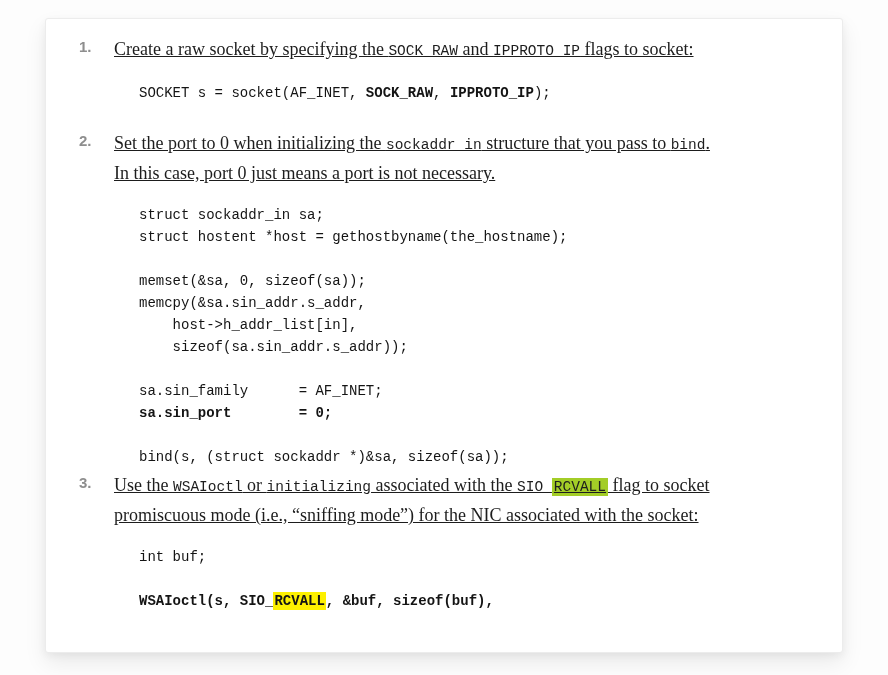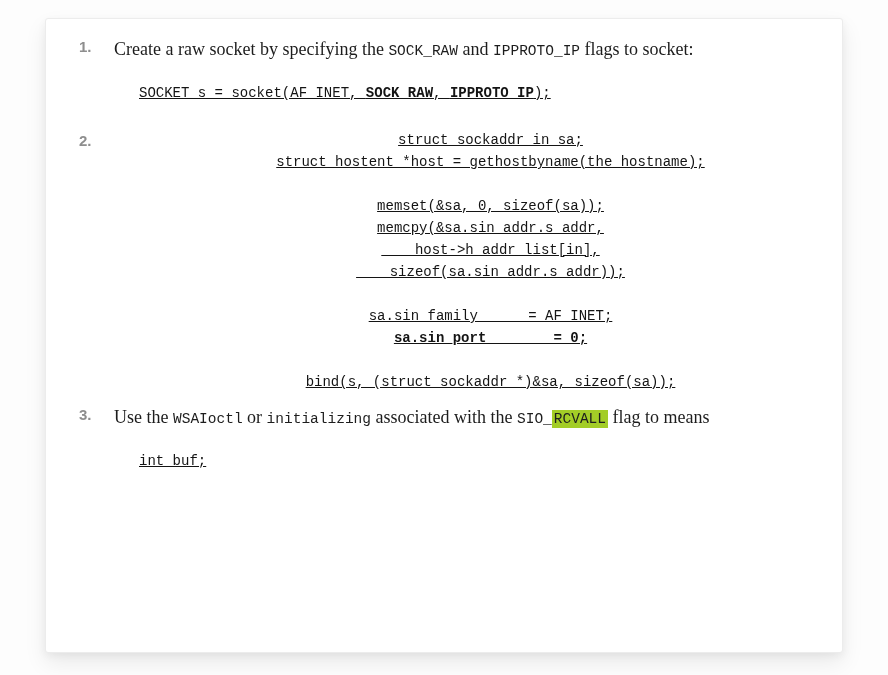--- a/index.html
+++ b/index.html
@@ -45,35 +45,35 @@
   }
   .step-text {
     margin: 0;
     font-size: 18px;
     line-height: 28px;
     color: #1d1d1d;
   }
   .tline {
     display: block;
     white-space: nowrap;
+    text-decoration: underline;
   }
   .step-text .mono {
     font-family: "Liberation Mono", monospace;
     font-size: 14.5px;
   }
   pre.code {
     margin: 17px 0 25px 25px;
     padding: 0;
     font-family: "Liberation Mono", monospace;
     font-size: 14px;
     color: #141414;
-    text-decoration: underline;
   }
   
-  .step:nth-child(2) pre.code { margin-bottom: 10px; text-align: center; }
+  .step:nth-child(2) pre.code { margin-bottom: 3px; }
   .step:nth-child(3) pre.code { margin-bottom: 0; }
   .cline {
     display: block;
     white-space: pre;
     line-height: 22px;
     min-height: 22px;
   }
   .b { font-weight: 700; }
   .hl-green {
     background: var(--highlight-green, #a3cd27);
@@ -92,24 +92,29 @@
   <li class="step">
     <span class="num">1.</span>
     <p class="step-text">
           <span class="tline"><span>Create a raw socket by specifying the </span><span class="mono">SOCK_RAW</span><span> and </span><span class="mono">IPPROTO_IP</span><span> flags to socket:</span></span>
         </p>
     <pre class="code"><span class="cline"><span>SOCKET s = socket(AF_INET, </span><span class="b">SOCK_RAW</span><span>, </span><span class="b">IPPROTO_IP</span><span>);</span></span></pre>
   </li>
 
   <li class="step">
     <span class="num">2.</span>
+    <p class="step-text">
+          <span class="tline"><span>Set the port to 0 when initializing the </span><span class="mono">sockaddr_in</span><span> structure that you pass to </span><span class="mono">bind</span><span>.</span></span>
+          <span class="tline"><span>In this case, port 0 just means a port is not necessary.</span></span>
+        </p>
     <pre class="code"><span class="cline"><span>struct sockaddr_in sa;</span></span><span class="cline"><span>struct hostent *host = gethostbyname(the_hostname);</span></span><span class="cline"><span></span></span><span class="cline"><span>memset(&amp;sa, 0, sizeof(sa));</span></span><span class="cline"><span>memcpy(&amp;sa.sin_addr.s_addr,</span></span><span class="cline"><span>    host-&gt;h_addr_list[in],</span></span><span class="cline"><span>    sizeof(sa.sin_addr.s_addr));</span></span><span class="cline"><span></span></span><span class="cline"><span>sa.sin_family      = AF_INET;</span></span><span class="cline"><span class="b">sa.sin_port        = 0;</span></span><span class="cline"><span></span></span><span class="cline"><span>bind(s, (struct sockaddr *)&amp;sa, sizeof(sa));</span></span></pre>
   </li>
 
   <li class="step">
     <span class="num">3.</span>
     <p class="step-text">
-          <span class="tline"><span>Use the </span><span class="mono">WSAIoctl</span><span> or </span><span class="mono">initializing</span><span> associated with the </span><span class="mono">SIO_</span><span class="mono hl-green">RCVALL</span><span> flag to means</span></span>
+          <span class="tline"><span>Use the </span><span class="mono">WSAIoctl</span><span> or </span><span class="mono">initializing</span><span> associated with the </span><span class="mono">SIO_</span><span class="mono hl-green">RCVALL</span><span> flag to socket</span></span>
+          <span class="tline"><span>promiscuous mode (i.e., “sniffing mode”) for the NIC associated with the socket:</span></span>
         </p>
-    <pre class="code"><span class="cline"><span>int buf;</span></span><span class="cline"><span></span></span></pre>
+    <pre class="code"><span class="cline"><span>int buf;</span></span><span class="cline"><span></span></span><span class="cline"><span class="b">WSAIoctl(s, SIO_</span><span class="b hl-yellow">RCVALL</span><span class="b">, &amp;buf, sizeof(buf),</span></span></pre>
   </li>
 </ol>
 </div>
 
 </body></html>

